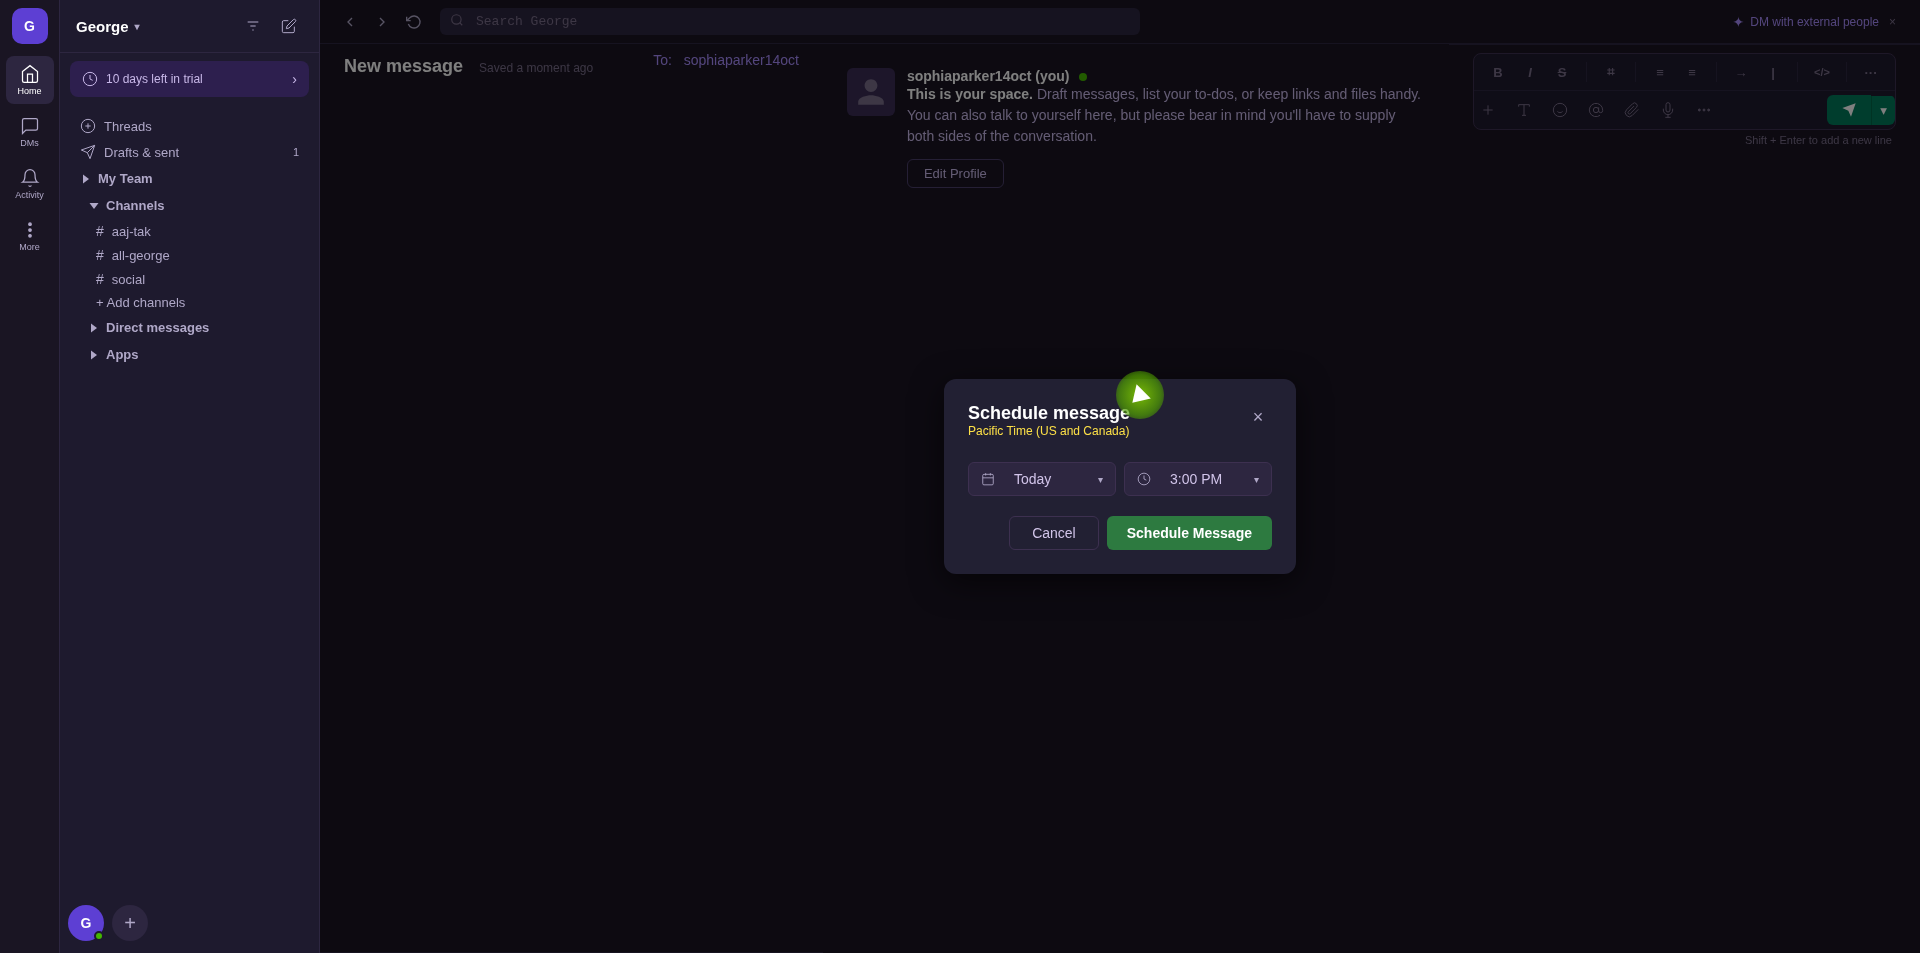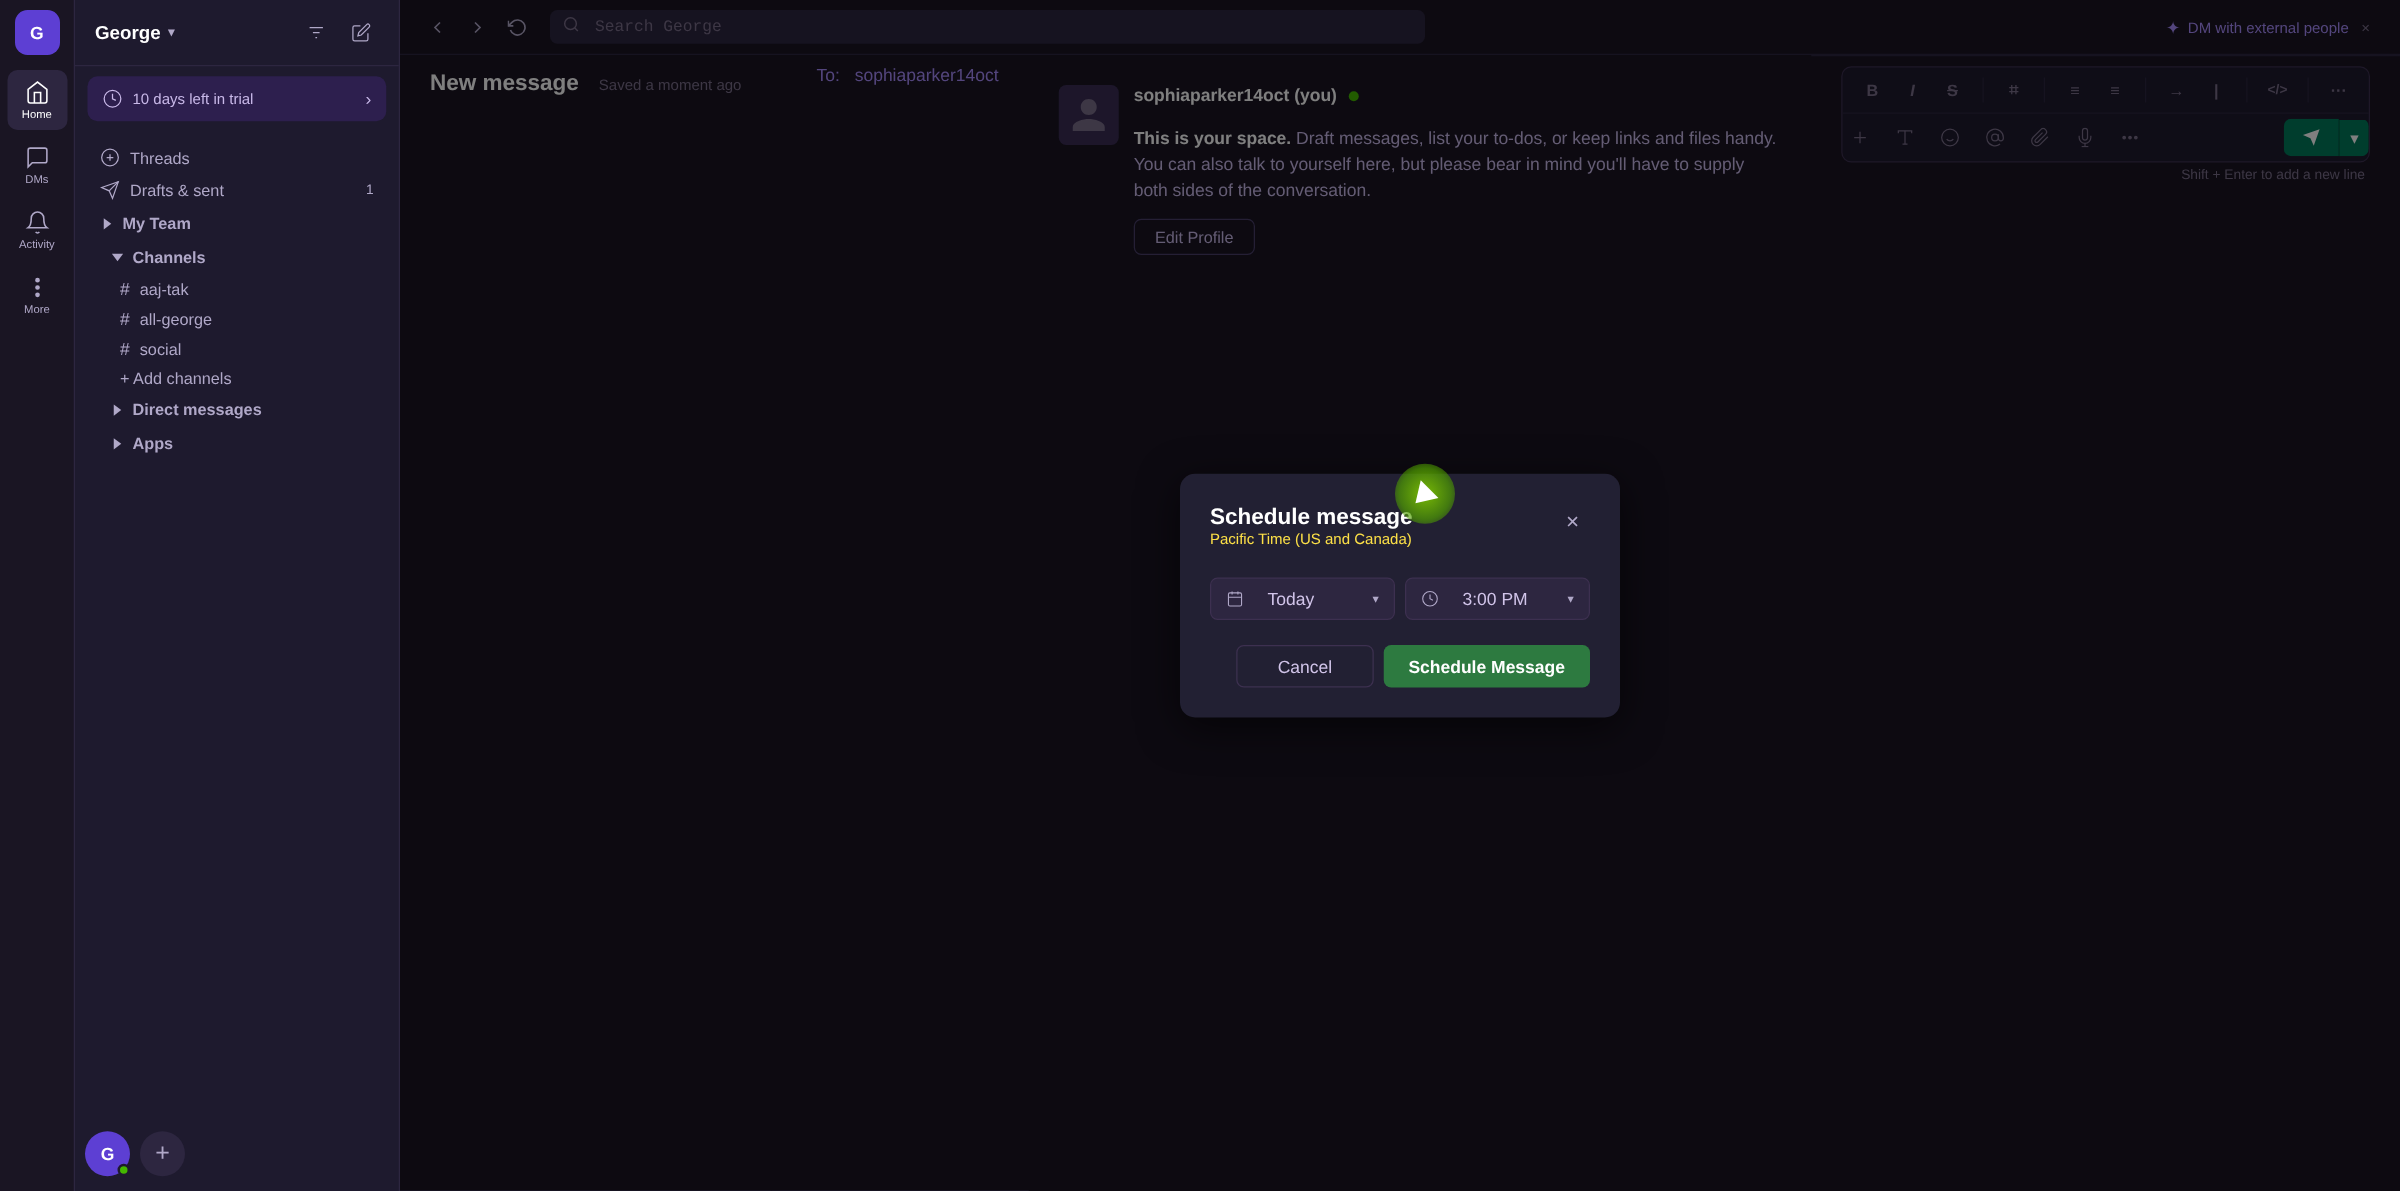--- a/index.html
+++ b/index.html
@@ -316,21 +316,21 @@
 
     .message-item {
       display: flex;
       gap: 12px;
     }
     .message-body { flex: 1; }
     .message-sender {
       font-size: 14px;
       font-weight: 600;
       color: #fff;
-      margin-bottom: 16px;
+      margin-bottom: 0;
     }
     .message-sender .online-dot {
       display: inline-block;
       width: 8px; height: 8px;
       background: #44b700;
       border-radius: 50%;
       margin-left: 6px;
     }
     .message-text {
       font-size: 14px;
@@ -490,21 +490,21 @@
     .modal-select svg { width: 14px; height: 14px; fill: none; stroke: currentColor; stroke-width: 1.5; flex-shrink: 0; }
     .modal-select-text { flex: 1; }
     .modal-select-caret { color: #b0a8c8; font-size: 10px; }
 
     .modal-actions {
       display: flex;
       justify-content: flex-end;
       gap: 8px;
     }
     .modal-cancel-btn {
-      padding: 8px 32px;
+      padding: 8px 22px;
       border: 1px solid #3d3050;
       border-radius: 6px;
       background: transparent;
       color: #d1c4e9;
       font-size: 14px;
       cursor: pointer;
     }
     .modal-schedule-btn {
       padding: 8px 20px;
       border: none;

